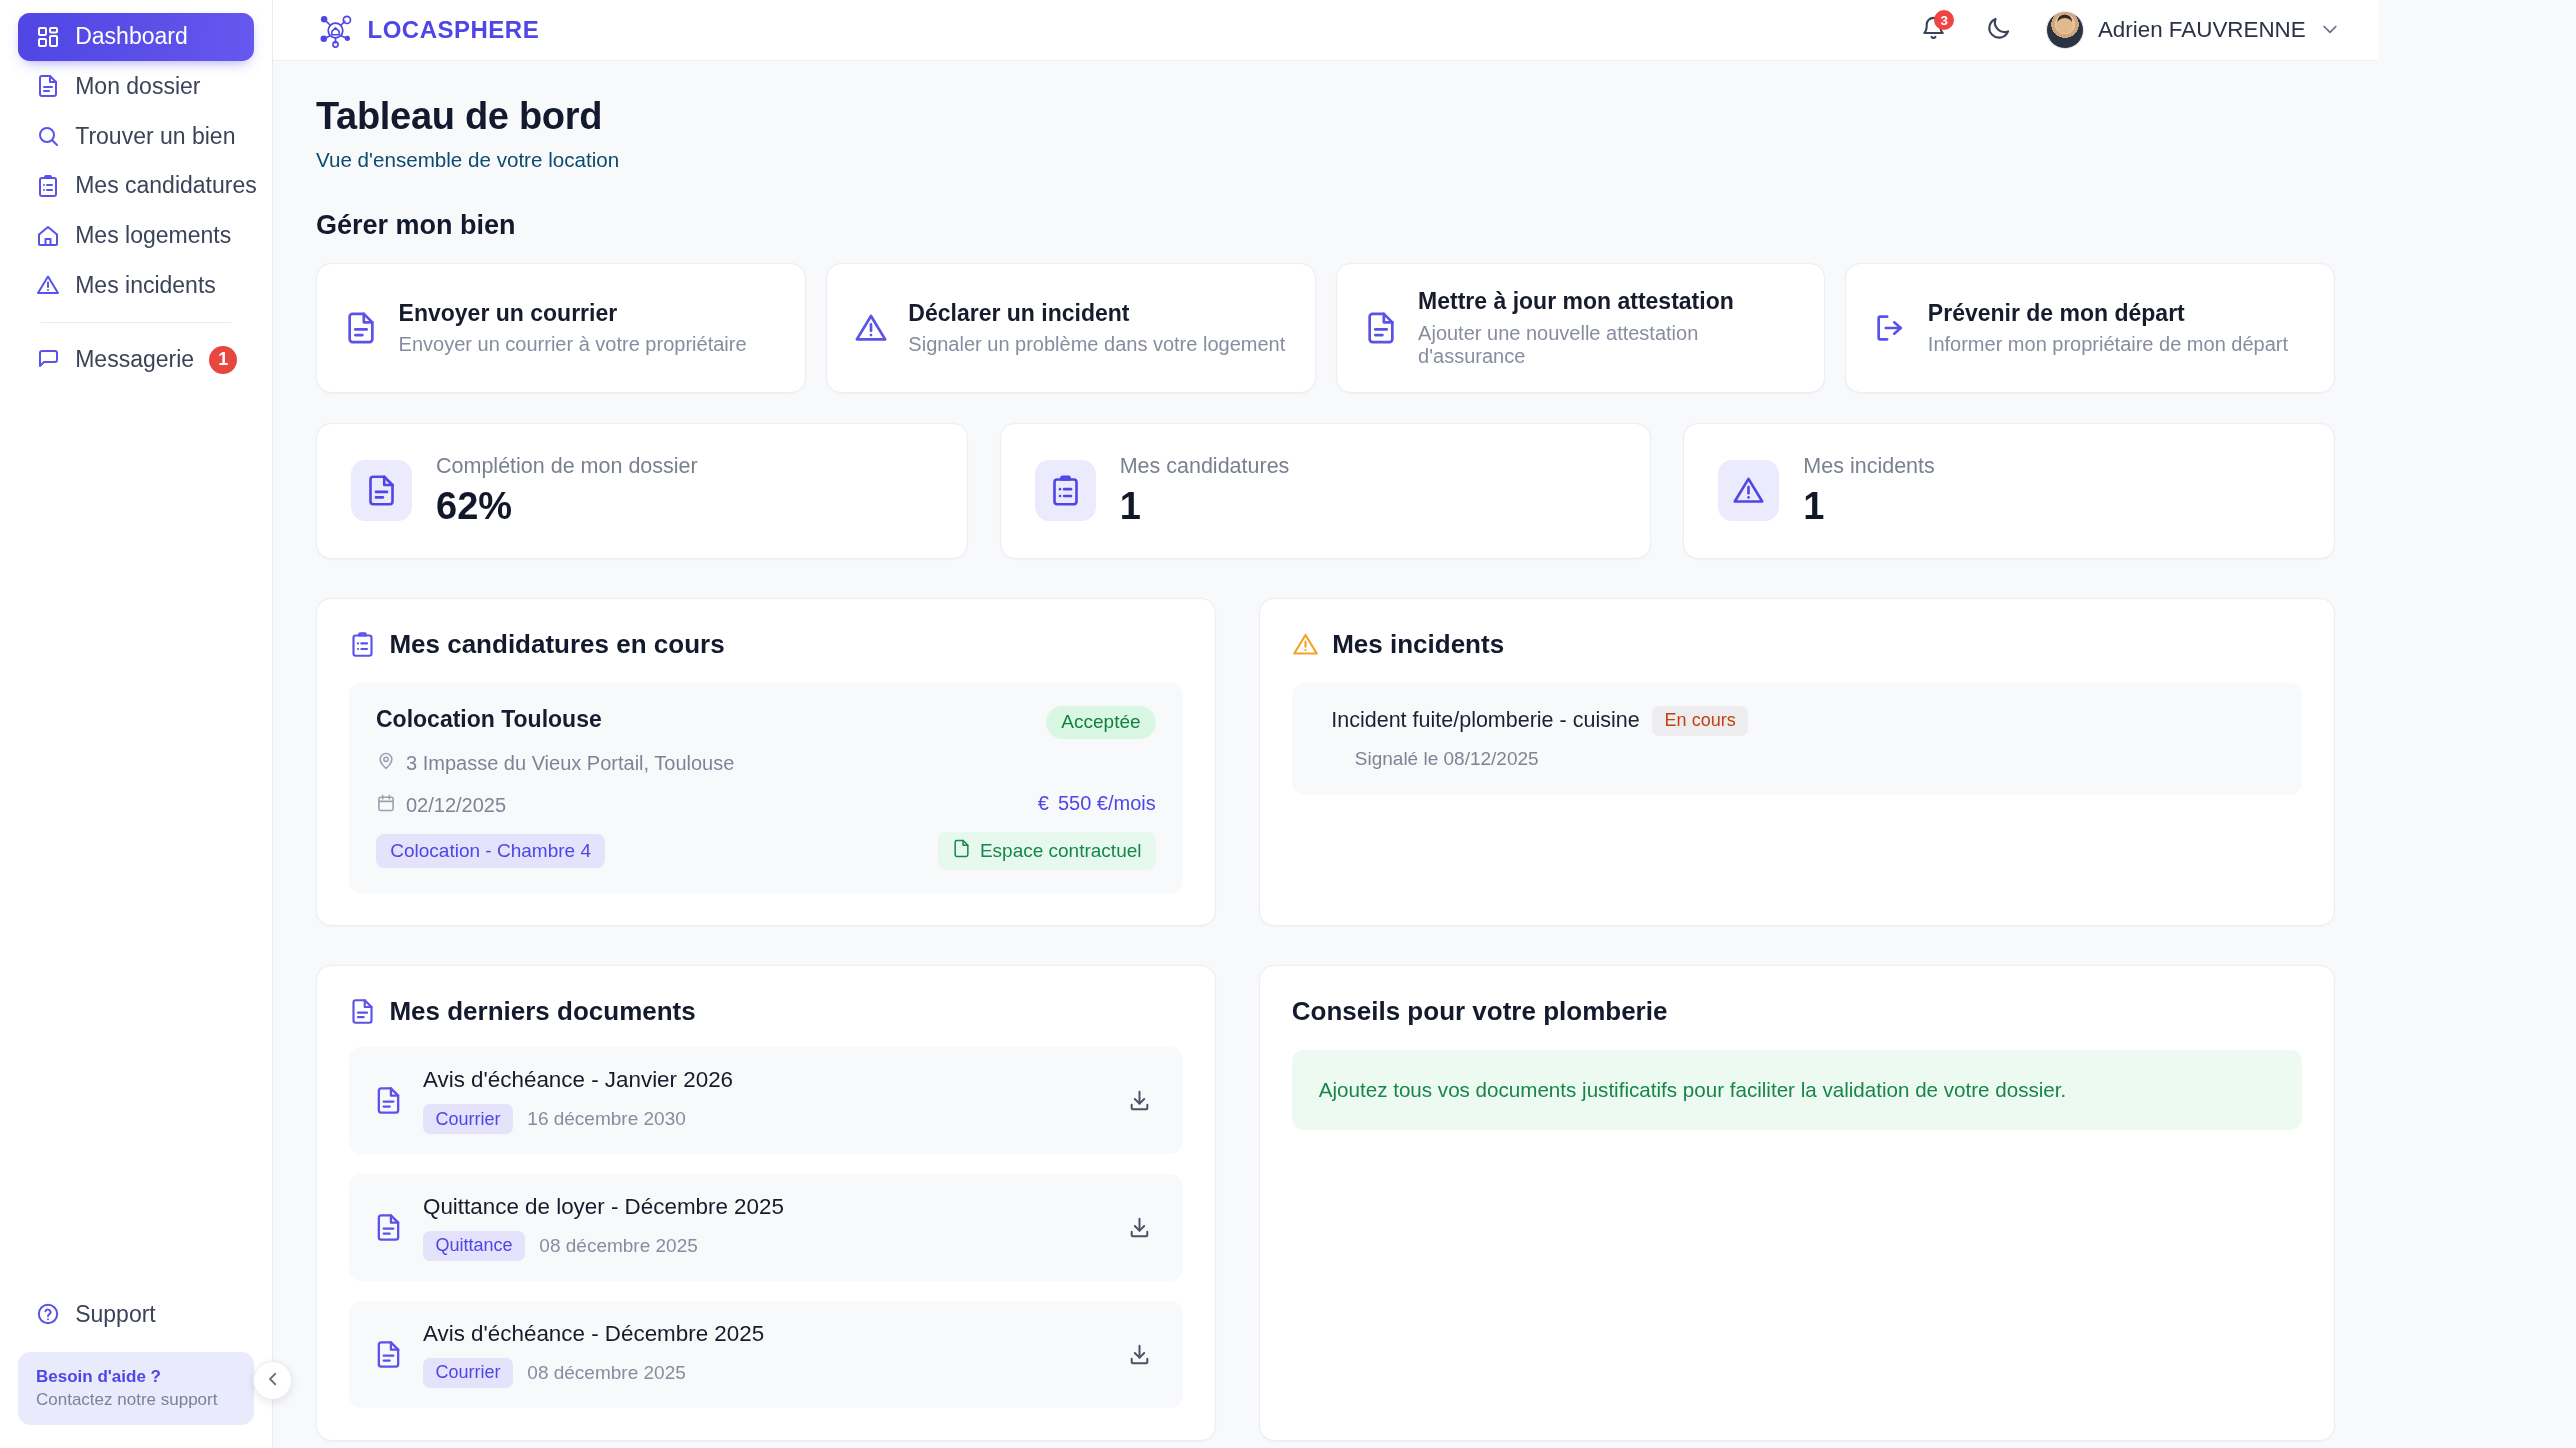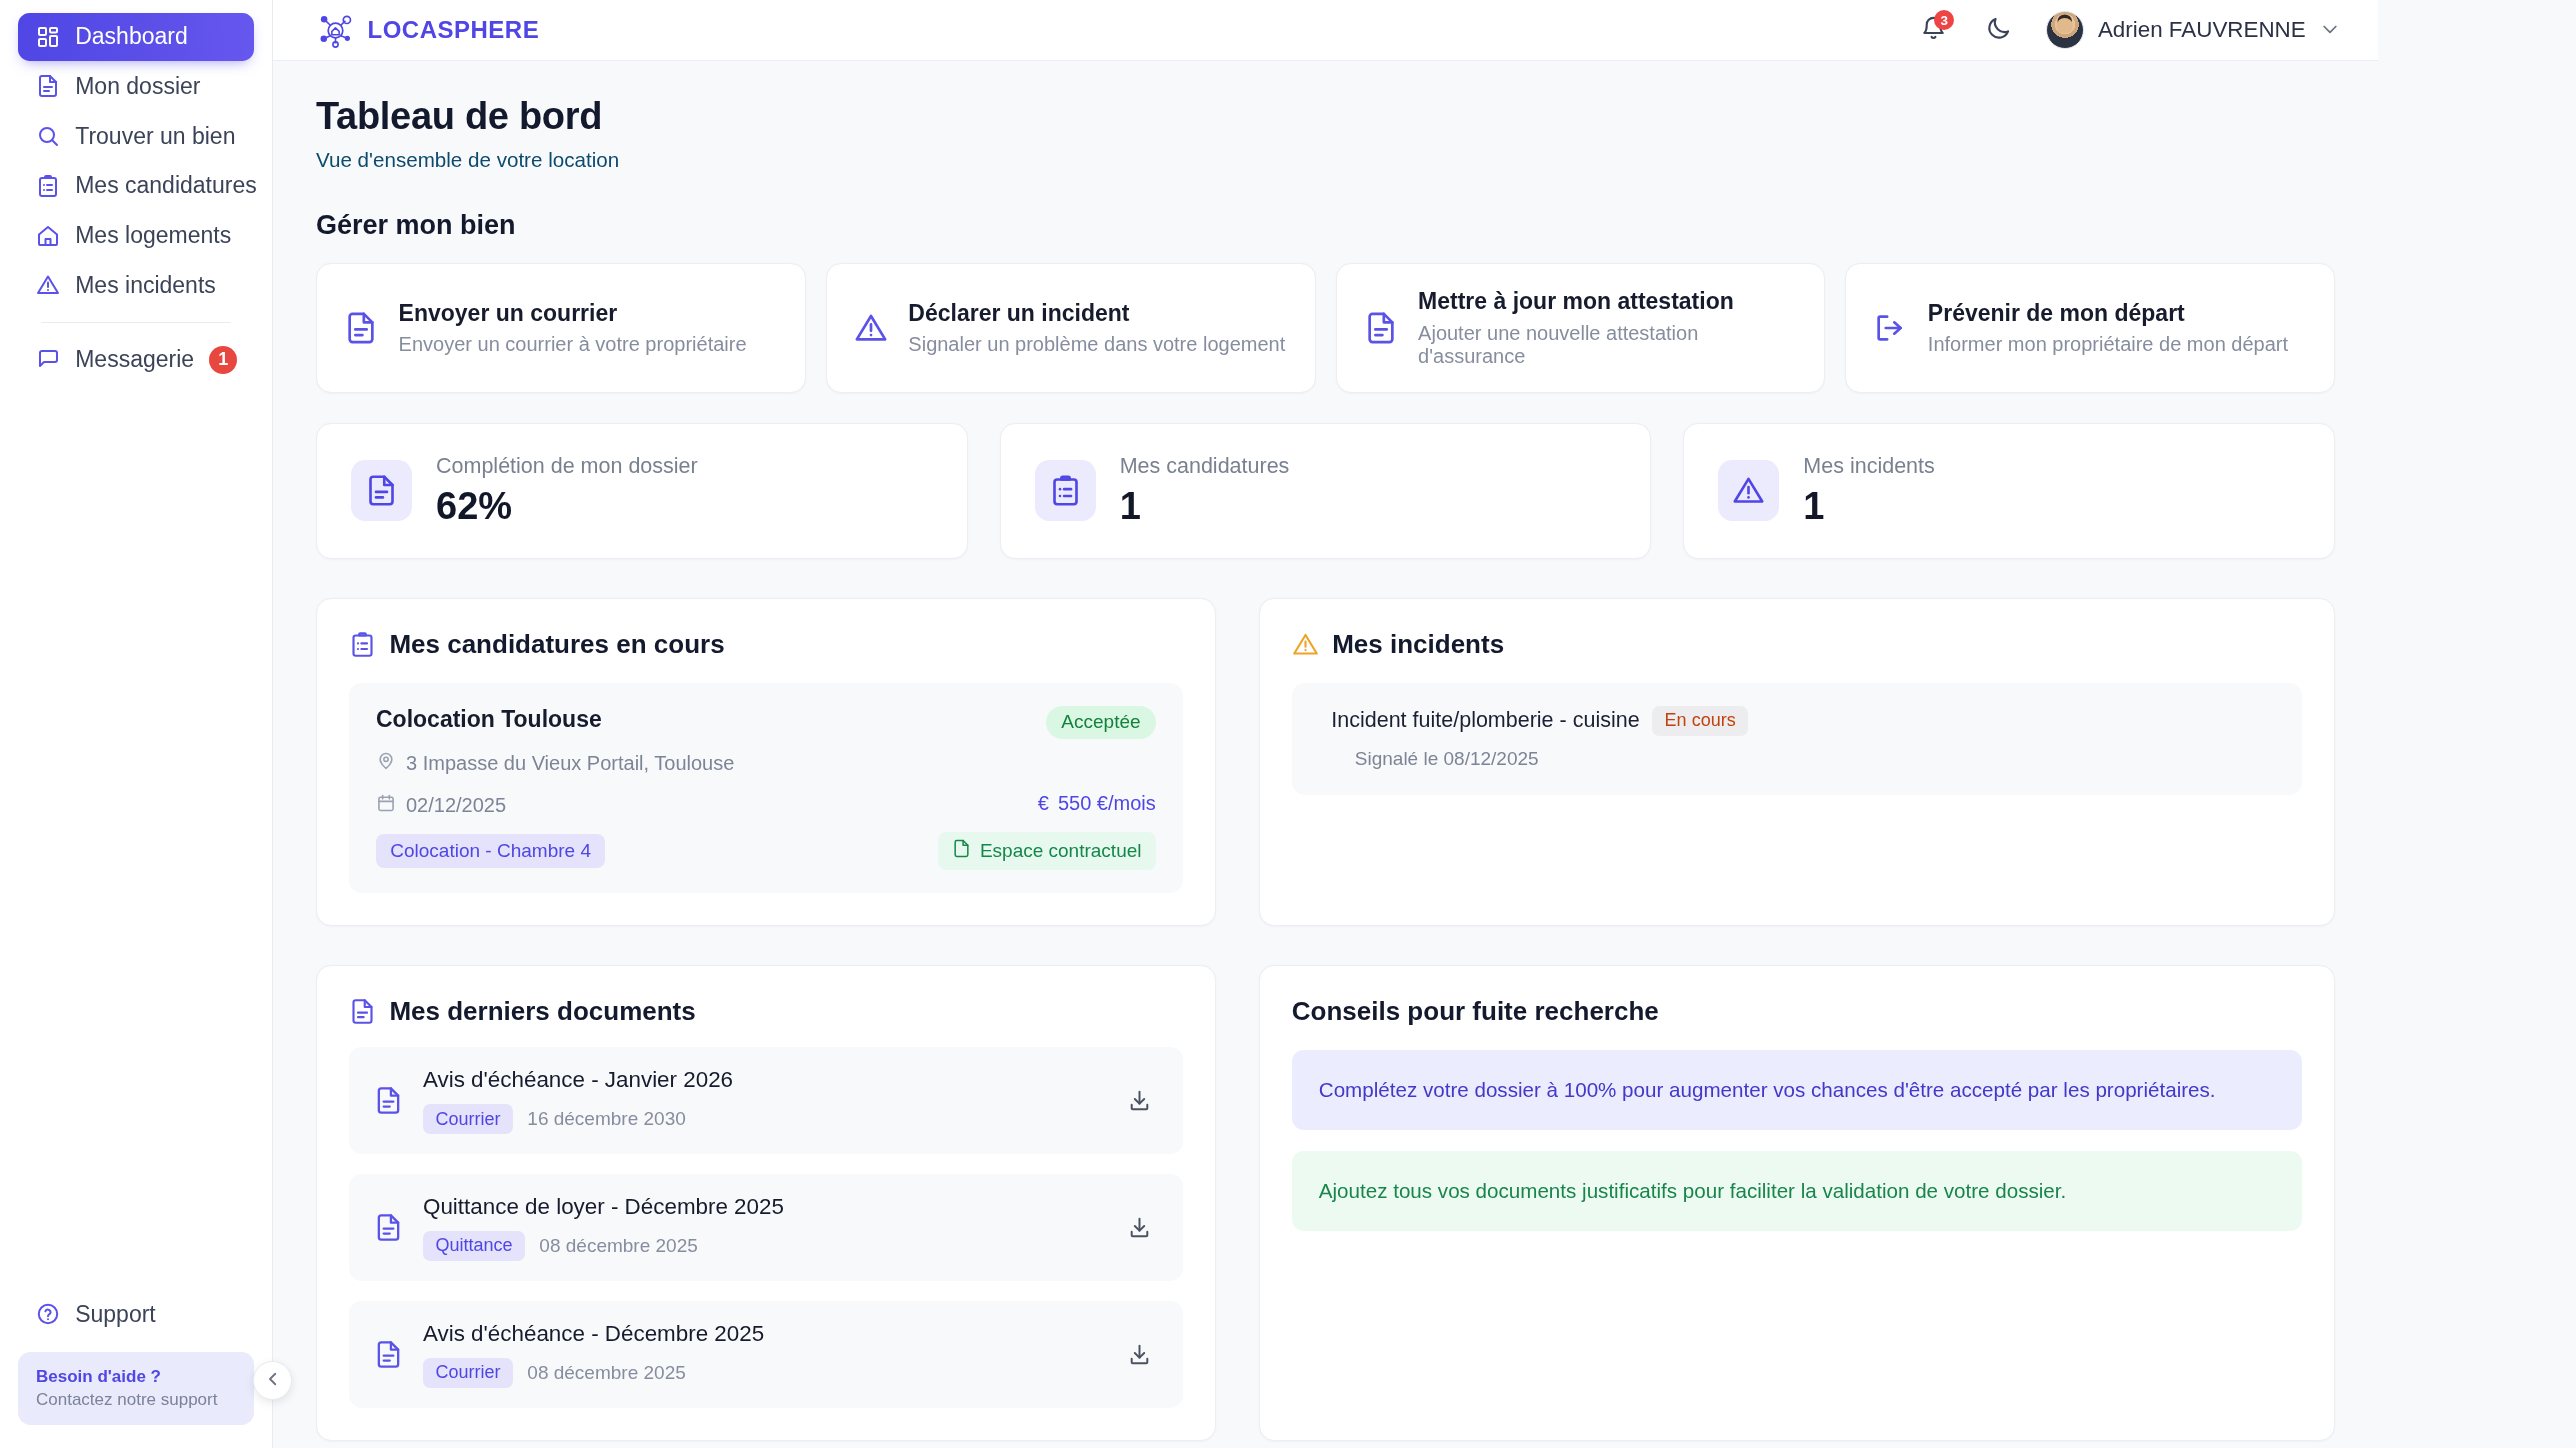--- a/index.html
+++ b/index.html
@@ -663,24 +663,23 @@
                 <line x1="12" y1="3.5" x2="12" y2="15"></line>
                   <polyline points="7.5 10.5 12 15 16.5 10.5"></polyline>
                 <path d="M4.5 16v3.5a1 1 0 0 0 1 1h13a1 1 0 0 0 1-1V16"></path>
               </svg>
               </span>
           </div>
         </div>
 
         <div class="card panel">
           <div class="panel-head">
-            <span class="panel-title">Conseils pour fuite recherche</span>
+            <span class="panel-title">Conseils pour votre plomberie</span>
           </div>
           <div class="tips-wrap">
-            <div class="tip tip-indigo">Complétez votre dossier à 100% pour augmenter vos chances d'être accepté par les propriétaires.</div>
             <div class="tip tip-green">Ajoutez tous vos documents justificatifs pour faciliter la validation de votre dossier.</div>
           </div>
         </div>
       </section>
 
     </main>
   </div>
 </div>
 
 

